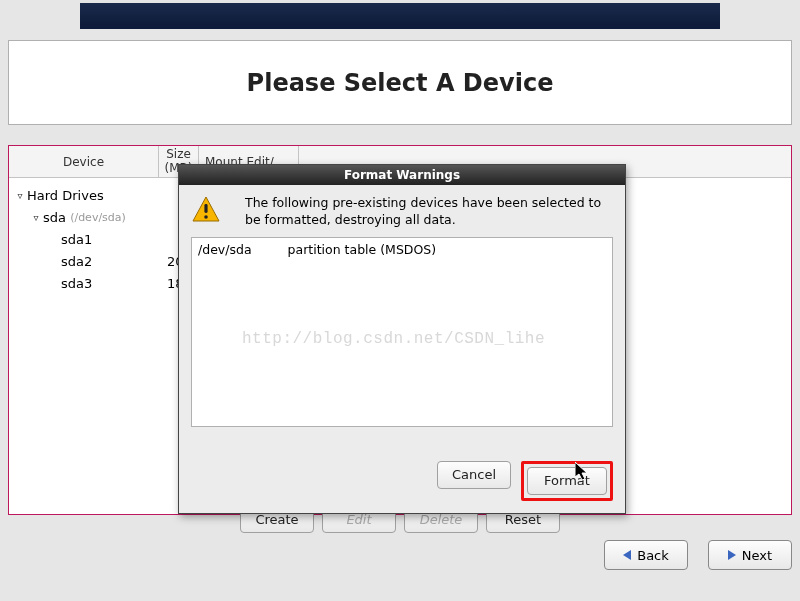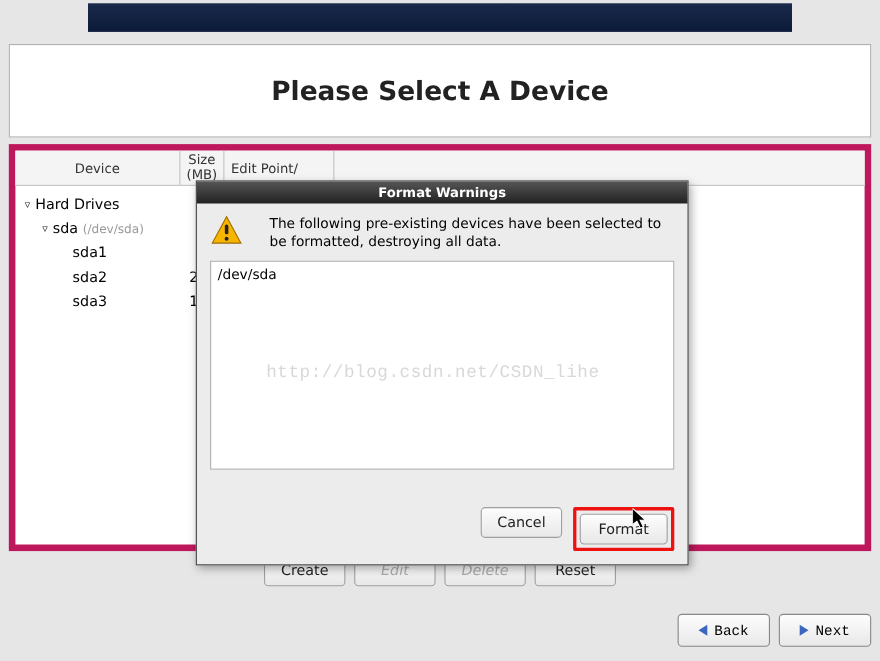--- a/index.html
+++ b/index.html
@@ -33,26 +33,26 @@
     align-items: center;
     justify-content: center;
   }
   .page-title {
     font-size: 24px;
     font-weight: bold;
     color: #222;
   }
   .table-panel {
     position: absolute;
-    top: 131px;
+    top: 145px;
     left: 8px;
     width: 784px;
     height: 370px;
     background: #fff;
-    border: 6px solid #be185d;
+    border: 1px solid #be185d;
   }
   .table-header {
     display: flex;
     border-bottom: 1px solid #c4c4c4;
     height: 32px;
     background: #f4f4f4;
   }
   .th {
     border-right: 1px solid #c4c4c4;
     padding: 2px 6px;
@@ -106,25 +106,24 @@
     color: #222;
     display: inline-flex;
     align-items: center;
     justify-content: center;
     padding: 0 12px;
     cursor: pointer;
   }
   .btn.disabled { color: #aaa; cursor: default; font-style: italic; }
   .nav-row {
     position: absolute;
-    top: 558px;
+    top: 540px;
     right: 8px;
     display: flex;
-    gap: 8px;
-    font-family: Liberation Mono, monospace;
+    gap: 20px;
   }
   .nav-btn {
     min-width: 84px;
     height: 30px;
     background: linear-gradient(#fdfdfd, #e8e8e8);
     border: 1px solid #888;
     border-radius: 4px;
     font-size: 13px;
     display: inline-flex;
     align-items: center;
@@ -222,21 +221,21 @@
   <div class="page-title">Please Select A Device</div>
 </div>
 
 <div class="table-panel">
   <div class="table-header">
     <div class="th th-device">Device</div>
     <div class="th th-size">
         <span style="text-align:center;line-height:1.1">Size
 (MB)</span>
       </div>
-    <div class="th th-mount">Edit Point/</div>
+    <div class="th th-mount">Mount Edit/</div>
   </div>
   <div class="tree">
     <div class="tree-row">
       <span class="exp">▿</span>
       <span class="tree-label">Hard Drives</span>
     </div>
     <div class="tree-row tree-sub1">
       <span class="exp">▿</span>
       <span class="tree-label">sda</span>
       <span>&nbsp;</span>
@@ -283,20 +282,21 @@
           <polygon points="15,2 28,26 2,26" fill="#f7b500" stroke="#9a6b00" stroke-width="1"></polygon>
           <rect x="13.4" y="9" width="3.2" height="9" rx="1.4" fill="#222"></rect>
           <circle cx="15" cy="22" r="1.8" fill="#222"></circle>
         </svg>
       </div>
       <div class="warn-text">The following pre-existing devices have been selected to be formatted, destroying all data.</div>
     </div>
     <div class="dlg-list">
       <div class="dlg-list-row">
         <span>/dev/sda</span>
+        <span>partition table (MSDOS)</span>
       </div>
       <div class="watermark">http://blog.csdn.net/CSDN_lihe</div>
     </div>
     <div class="dlg-buttons">
       <div class="btn">Cancel</div>
       <div class="highlight-box">
         <div class="btn" style="min-width:80px">Format</div>
       </div>
     </div>
   </div>

